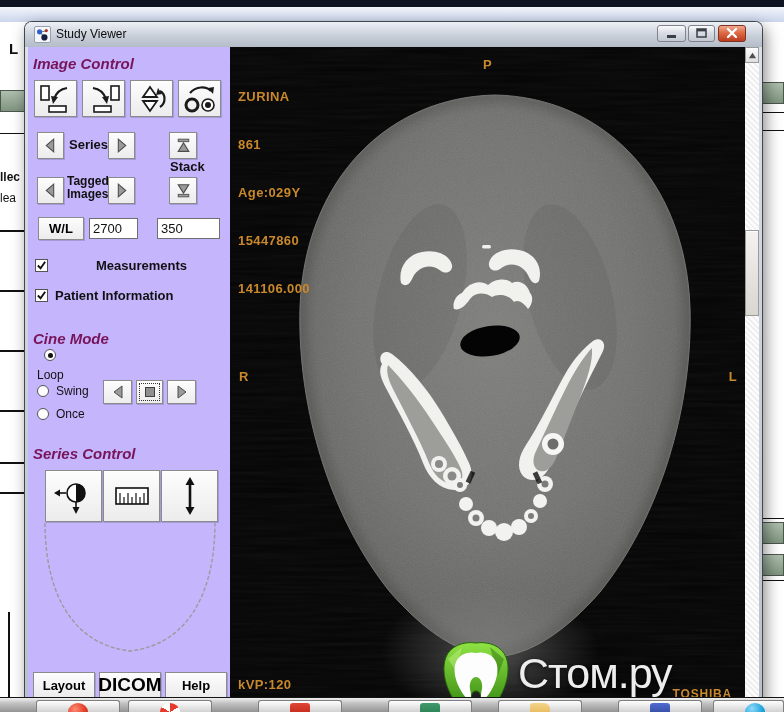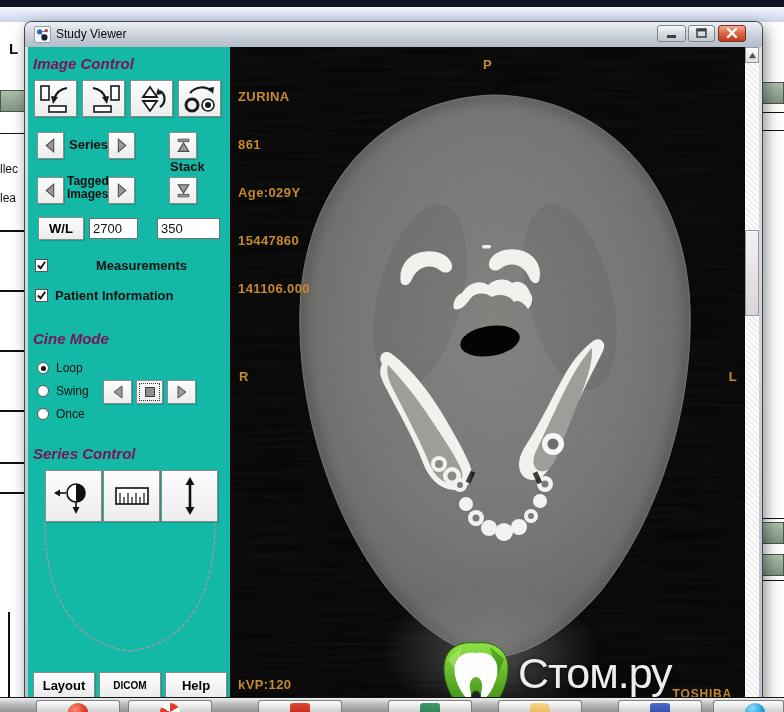--- a/index.html
+++ b/index.html
@@ -29,21 +29,21 @@
   .title-text{position:absolute;left:31px;top:5px;font-size:12px;color:#0c0c0c;}
   .title-icon{position:absolute;left:9px;top:4px;width:17px;height:17px;background:#f5f7fa;
               border:1px solid #97a0ad;border-radius:2px;box-sizing:border-box;}
   .capbtn{position:absolute;top:3px;height:17px;border:1px solid #7e838c;border-radius:3px;
           background:linear-gradient(#fbfcfd,#d9dde3 45%,#c3c9d1);box-sizing:border-box;}
   .capbtn.close{background:linear-gradient(#f2a88d,#dd6a45 45%,#bd3c20);border-color:#7e3322;}
 
   .client{position:absolute;left:3px;top:25px;width:731px;height:665px;background:#f0f0f0;}
 
   
-  .panel{position:absolute;left:0;top:0;width:202px;height:665px;background:#14b8a6;overflow:hidden;}
+  .panel{position:absolute;left:0;top:0;width:202px;height:665px;background:#c4b5fd;overflow:hidden;}
   .heading{position:absolute;font-style:italic;font-weight:bold;font-size:15px;color:#78145a;white-space:nowrap;}
   .btn3d{position:absolute;background:linear-gradient(#fdfdfd,#ececec);border:1px solid #8b8b8b;
          box-shadow:inset 0 1px 0 #fff,1px 1px 0 rgba(0,0,0,.15);box-sizing:border-box;
          display:flex;align-items:center;justify-content:center;padding:0;font-family:inherit;}
   .lbl{position:absolute;font-size:13px;font-weight:bold;color:#111;white-space:nowrap;}
   .field{position:absolute;border:1px solid #6f6f6f;background:#fff;font-size:13px;color:#111;
          padding:1px 3px;box-sizing:border-box;font-family:inherit;}
   .checkrow{position:absolute;left:7px;display:flex;align-items:center;gap:7px;}
   .checkbox{width:13px;height:13px;background:#fff;border:1px solid #555;box-sizing:border-box;
             display:flex;align-items:center;justify-content:center;}
@@ -84,21 +84,21 @@
 <div id="screen">
 
   <div class="abs top-dark"></div>
   <div class="abs top-light"></div>
 
   <div class="abs bg-strip bg-left">
     <div class="bg-frag" style="top:18px;font-size:15px;left:9px;">L</div>
     <div class="bg-green" style="top:68px;"></div>
     <div class="bg-line" style="top:111px;height:1px;"></div>
     <div class="bg-frag" style="top:122px;font-size:13px;margin-left:25px;">MI</div>
-    <div class="bg-frag" style="top:140px;font-weight:normal;">llec</div>
+    <div class="bg-frag" style="top:148px;font-weight:bold;">llec</div>
     <div class="bg-frag" style="top:169px;font-weight:normal;">lea</div>
     <div class="bg-line" style="top:208px;"></div>
     <div class="bg-line" style="top:268px;"></div>
     <div class="bg-line" style="top:328px;"></div>
     <div class="bg-line" style="top:388px;"></div>
     <div class="bg-line" style="top:440px;"></div>
     <div class="bg-line" style="top:470px;"></div>
     <div class="bg-vline" style="top:590px;height:85px;"></div>
   </div>
 
@@ -240,21 +240,21 @@
           <span class="checkbox">
             <svg width="11" height="11" viewBox="0 0 12 12">
                 <path d="M2,6 L5,9 L10,2" fill="none" stroke="#111" stroke-width="2"></path>
               </svg>
           </span>
           <span class="lbl" style="position:static;">Patient Information</span>
         </div>
 
         <div class="heading" style="left:5px;top:283px;">Cine Mode</div>
 
-        <div class="radiorow" style="top:314px;">
+        <div class="radiorow" style="top:302px;flex-direction:column;">
           <span class="radio">
               <span class="radio-dot"></span>
             </span>
           <span class="radiolabel">Loop</span>
         </div>
         <div class="radiorow" style="top:337px;">
           <span class="radio"></span>
           <span class="radiolabel">Swing</span>
         </div>
         <div class="radiorow" style="top:360px;">
@@ -310,21 +310,21 @@
             <path d="M17.5,9 L22,1 L26.5,9 Z" fill="#111"></path>
             <path d="M17.5,31 L22,39 L26.5,31 Z" fill="#111"></path>
           </svg>
         </button>
 
         <svg class="abs" style="left:15px;top:473px;" width="180" height="150" viewBox="0 0 180 150">
           <path d="M2,3 C2,68 26,124 87,131 C148,124 172,68 172,3" fill="none" stroke="#9b9b9b" stroke-width="1.4" stroke-dasharray="4 2"></path>
         </svg>
 
         <button class="btn3d" style="left:5px;top:625px;width:62px;height:26px;font-weight:bold;font-size:13px;">Layout</button>
-        <button class="btn3d" style="left:71px;top:625px;width:62px;height:26px;font-weight:bold;font-size:10px;">DICOM</button>
+        <button class="btn3d" style="left:71px;top:625px;width:62px;height:26px;font-weight:bold;font-size:19px;">DICOM</button>
         <button class="btn3d" style="left:137px;top:625px;width:62px;height:26px;font-weight:bold;font-size:13px;">Help</button>
       </div>
 
       <div class="viewport">
 
         <svg width="515" height="665" viewBox="0 0 515 665" class="abs" style="left:0;top:0;">
           <defs>
             <radialGradient id="headGrad" cx="50%" cy="42%" r="65%">
               <stop offset="0" stop-color="#7e7e7b"></stop>
               <stop offset=".55" stop-color="#727270"></stop>

